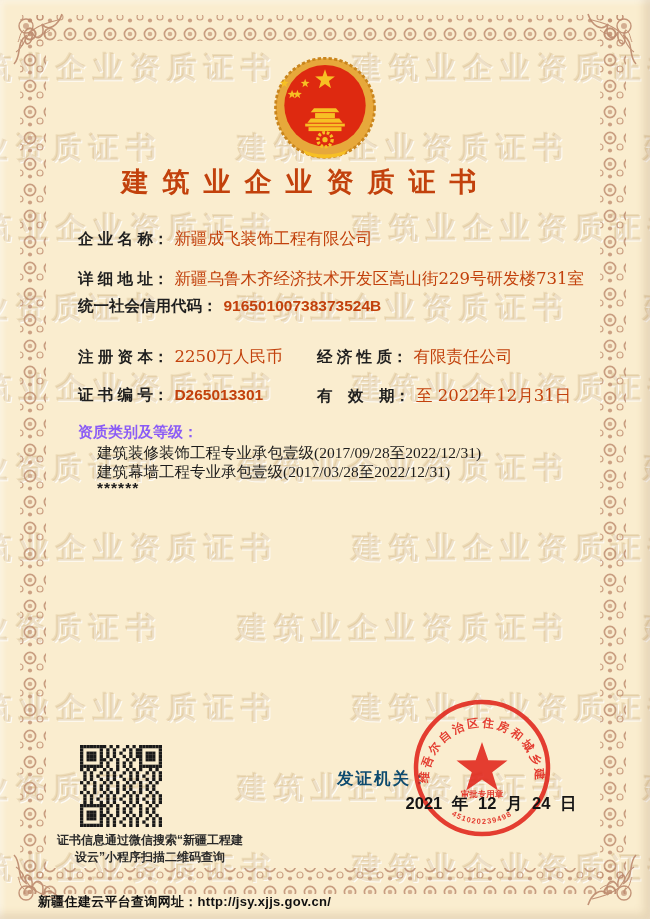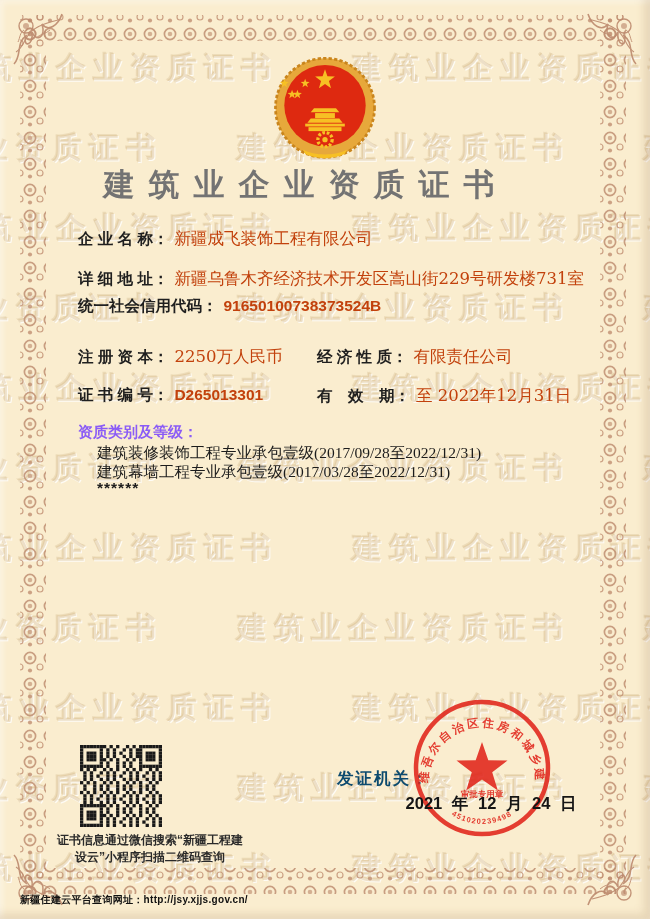--- a/index.html
+++ b/index.html
@@ -22,21 +22,21 @@
     text-shadow:1px 1px 0 rgba(255,255,255,.8), -1px -1px 0 rgba(190,160,110,.22);
     font-family:"Liberation Sans",sans-serif;
   }
   
   #lace{position:absolute;inset:0;z-index:2;pointer-events:none;}
   
   #content{position:absolute;inset:0;z-index:3;}
   #emblem{position:absolute;left:267px;top:55px;width:116px;height:110px;}
   #cert-title{
     position:absolute;top:164px;left:0;width:598px;text-align:center;
-    font-size:31px;font-weight:bold;color:#737373;
+    font-size:27px;font-weight:bold;color:#c2410c;
     letter-spacing:14px;text-indent:14px;
   }
   .fields{position:absolute;left:78px;top:0;width:540px;}
   .frow{position:absolute;white-space:nowrap;}
   .flabel{
     font-weight:bold;color:#1f1f1f;font-size:15.5px;white-space:pre;
     vertical-align:baseline;
   }
   .fvalue{
     font-family:"DejaVu Serif",serif;color:#c2410c;font-size:16.5px;
@@ -57,21 +57,21 @@
     font-size:12px;font-weight:bold;color:#2a2a2a;line-height:16px;white-space:nowrap;
   }
   #qrc1{top:832px;} #qrc2{top:849px;}
   #issuer-label{position:absolute;left:337px;top:768px;font-size:16.5px;font-weight:bold;color:#0c4a6e;letter-spacing:2px;}
   #seal{position:absolute;left:402px;top:690px;width:160px;height:160px;}
   #issue-date{
     position:absolute;left:386px;top:793px;width:210px;text-align:center;
     font-size:16.5px;font-weight:bold;color:#151515;word-spacing:5px;z-index:4;
   }
   #footer-note{
-    position:absolute;left:20px;top:893px;font-size:10px;font-weight:bold;color:#111;
+    position:absolute;left:38px;top:893px;font-size:13px;font-weight:bold;color:#111;
     letter-spacing:.3px;z-index:4;
   }
 </style>
 </head>
 <body>
 
 <div id="watermark">
     <div class="wm-row" style="top: 48px; left: -55px;">建筑业企业资质证书　　建筑业企业资质证书　　建筑业企业资质证书　　建筑业企业资质证书　　</div>
     <div class="wm-row" style="top: 128px; left: -170px;">建筑业企业资质证书　　建筑业企业资质证书　　建筑业企业资质证书　　建筑业企业资质证书　　</div>
     <div class="wm-row" style="top: 208px; left: -55px;">建筑业企业资质证书　　建筑业企业资质证书　　建筑业企业资质证书　　建筑业企业资质证书　　</div>

